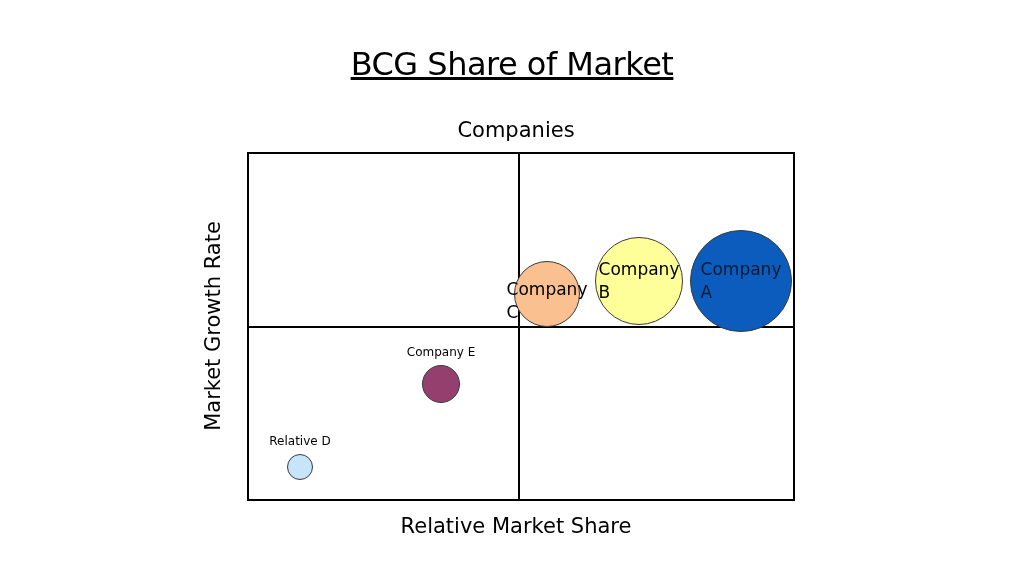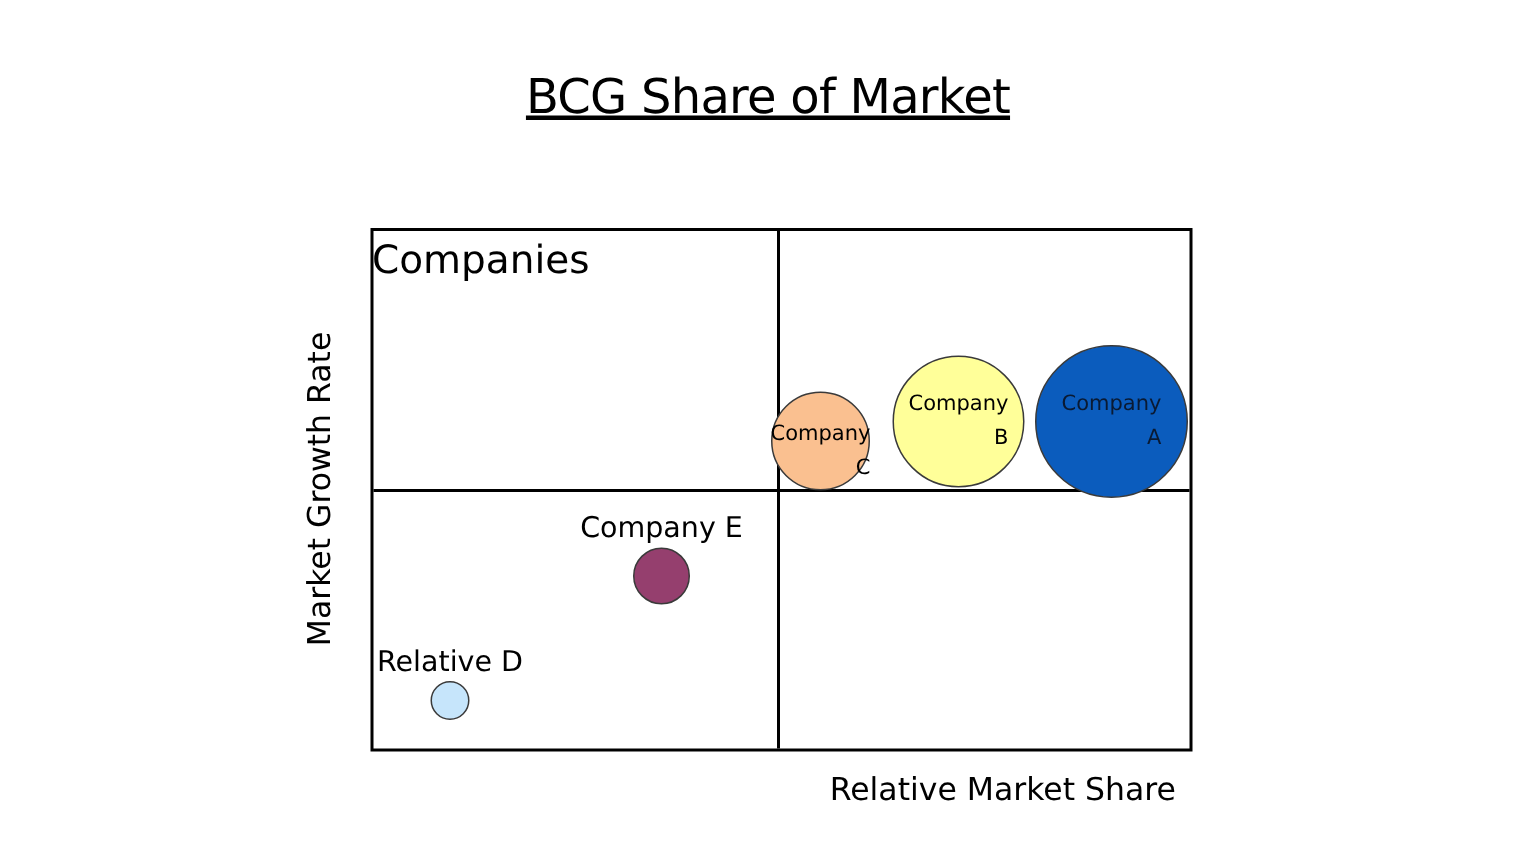--- a/index.html
+++ b/index.html
@@ -24,31 +24,30 @@
       font-size: 32px;
       line-height: 44px;
       letter-spacing: -0.5px;
       text-decoration: underline;
     }
     .top-label {
       position: absolute;
       left: 248px;
       width: 536px;
       top: 116px;
-      text-align: left;
-      font-size: 26px;
+      text-align: center;
+      font-size: 21px;
       line-height: 28px;
-      margin-top: 44px;
     }
     .x-label {
       position: absolute;
       left: 248px;
       width: 536px;
       top: 512px;
-      text-align: right;
+      text-align: center;
       font-size: 21px;
       line-height: 28px;
     }
     .y-label {
       position: absolute;
       left: 213px;
       top: 326px;
       width: 260px;
       height: 28px;
       margin-left: -130px;
@@ -84,31 +83,31 @@
       background: #000000;
     }
     .bubble {
       position: absolute;
       border-radius: 50%;
       border: 1px solid #3a3a3a;
       box-sizing: border-box;
       display: flex;
       align-items: center;
       justify-content: center;
-      text-align: right;
-      font-size: 14px;
+      text-align: left;
+      font-size: 17px;
       line-height: 23px;
     }
     .bubble .lbl {
       display: block;
       white-space: pre-line;
     }
     .ext-label {
       position: absolute;
-      font-size: 19px;
+      font-size: 12px;
       line-height: 16px;
       white-space: nowrap;
       text-align: center;
       transform: translateX(-50%);
     }
   </style>
 </head>
 <body>
 
 <div class="title">BCG Share of Market</div>

